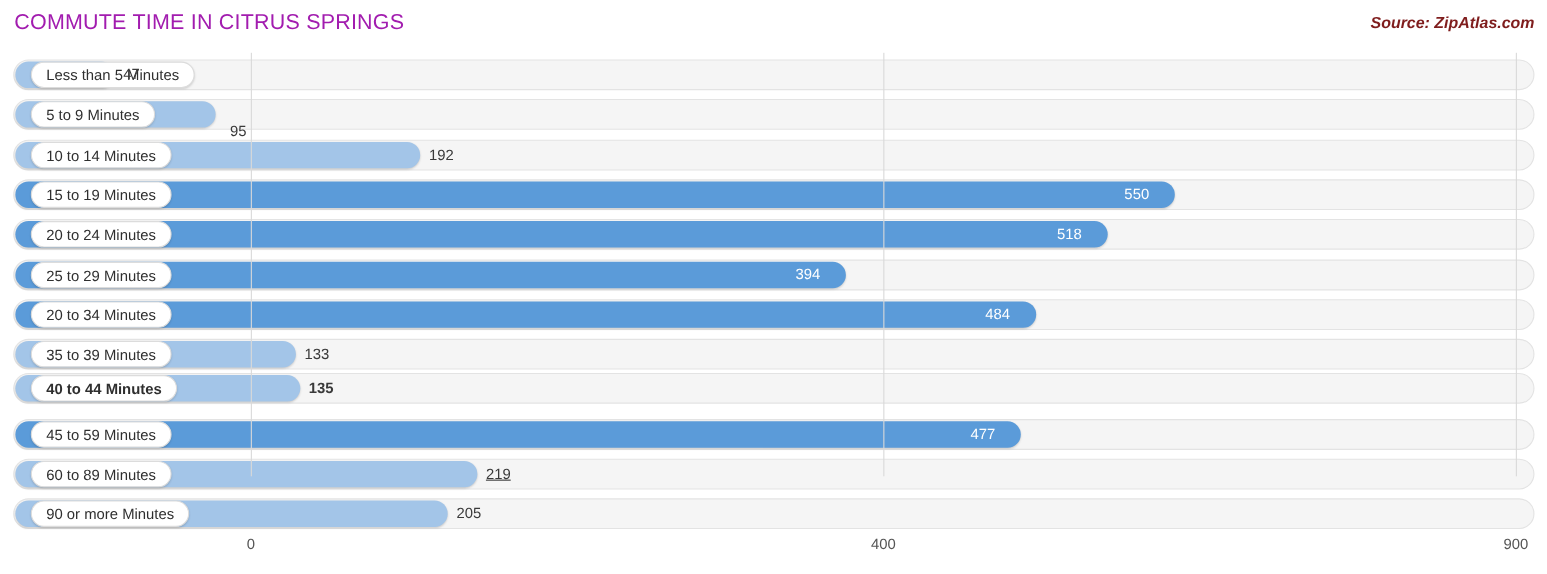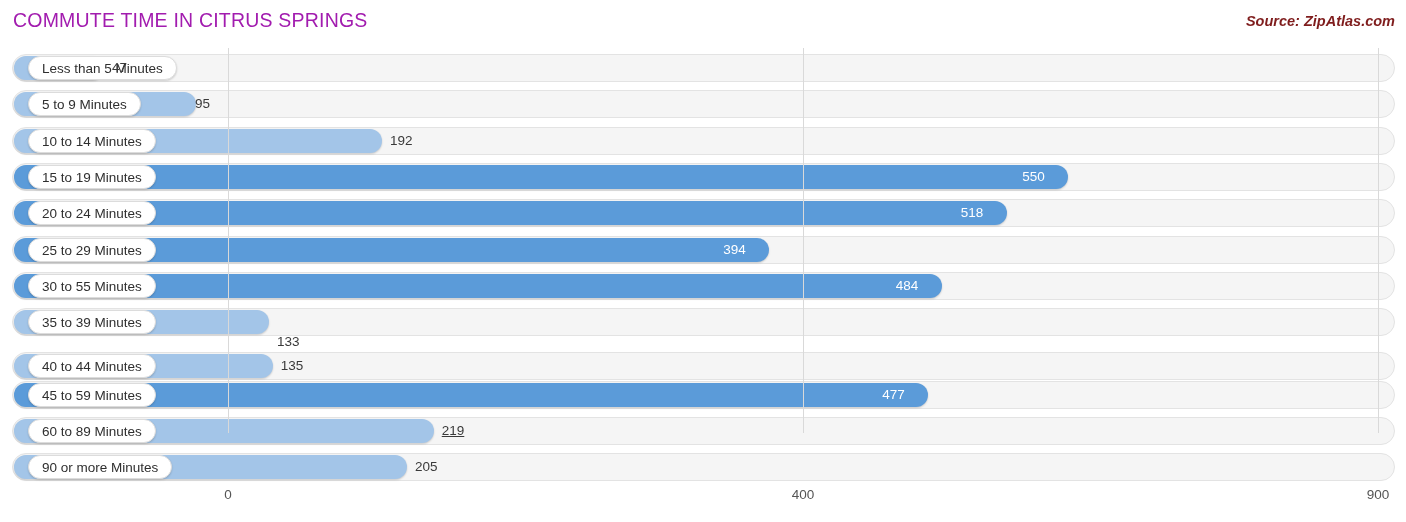--- a/index.html
+++ b/index.html
@@ -159,21 +159,21 @@
       <div class="row" style="top: 6px;">
         <div class="track"></div>
         <div class="bar light" style="width: 90.0833px;"></div>
         <div class="pill">Less than 5 Minutes</div>
         <div class="val-out" style="left: 100.083px;">47</div>
       </div>
       <div class="row" style="top: 42.3px;">
         <div class="track"></div>
         <div class="bar light" style="width: 182.083px;"></div>
         <div class="pill">5 to 9 Minutes</div>
-        <div class="val-out" style="left: 183px;">95</div>
+        <div class="val-out" style="left: 197px; margin-top: 16px;">95</div>
       </div>
       <div class="row" style="top: 78.6px;">
         <div class="track"></div>
         <div class="bar light" style="width: 368px;"></div>
         <div class="pill">10 to 14 Minutes</div>
         <div class="val-out" style="left: 378px;">192</div>
       </div>
       <div class="row" style="top: 114.9px;">
         <div class="track"></div>
         <div class="bar dark" style="width: 1054.17px;"></div>
@@ -188,30 +188,30 @@
       </div>
       <div class="row" style="top: 187.5px;">
         <div class="track"></div>
         <div class="bar dark" style="width: 755.167px;"></div>
         <div class="pill">25 to 29 Minutes</div>
         <div class="val-in" style="left: 711.167px;">394</div>
       </div>
       <div class="row" style="top: 223.8px;">
         <div class="track"></div>
         <div class="bar dark" style="width: 927.667px;"></div>
-        <div class="pill">30 to 55 Minutes</div>
+        <div class="pill">20 to 34 Minutes</div>
         <div class="val-in" style="left: 883.667px;">484</div>
       </div>
       <div class="row" style="top: 260.1px;">
         <div class="track"></div>
         <div class="bar light" style="width: 254.917px;"></div>
         <div class="pill">35 to 39 Minutes</div>
-        <div class="val-out" style="left: 264.917px; margin-top: 20px;">133</div>
-      </div>
-      <div class="row" style="top: 304px;">
+        <div class="val-out" style="left: 264.917px;">133</div>
+      </div>
+      <div class="row" style="top: 291px; font-weight: bold;">
         <div class="track"></div>
         <div class="bar light" style="width: 258.75px;"></div>
         <div class="pill">40 to 44 Minutes</div>
         <div class="val-out" style="left: 268.75px;">135</div>
       </div>
       <div class="row" style="top: 332.7px;">
         <div class="track"></div>
         <div class="bar dark" style="width: 914.25px;"></div>
         <div class="pill">45 to 59 Minutes</div>
         <div class="val-in" style="left: 870.25px;">477</div>

